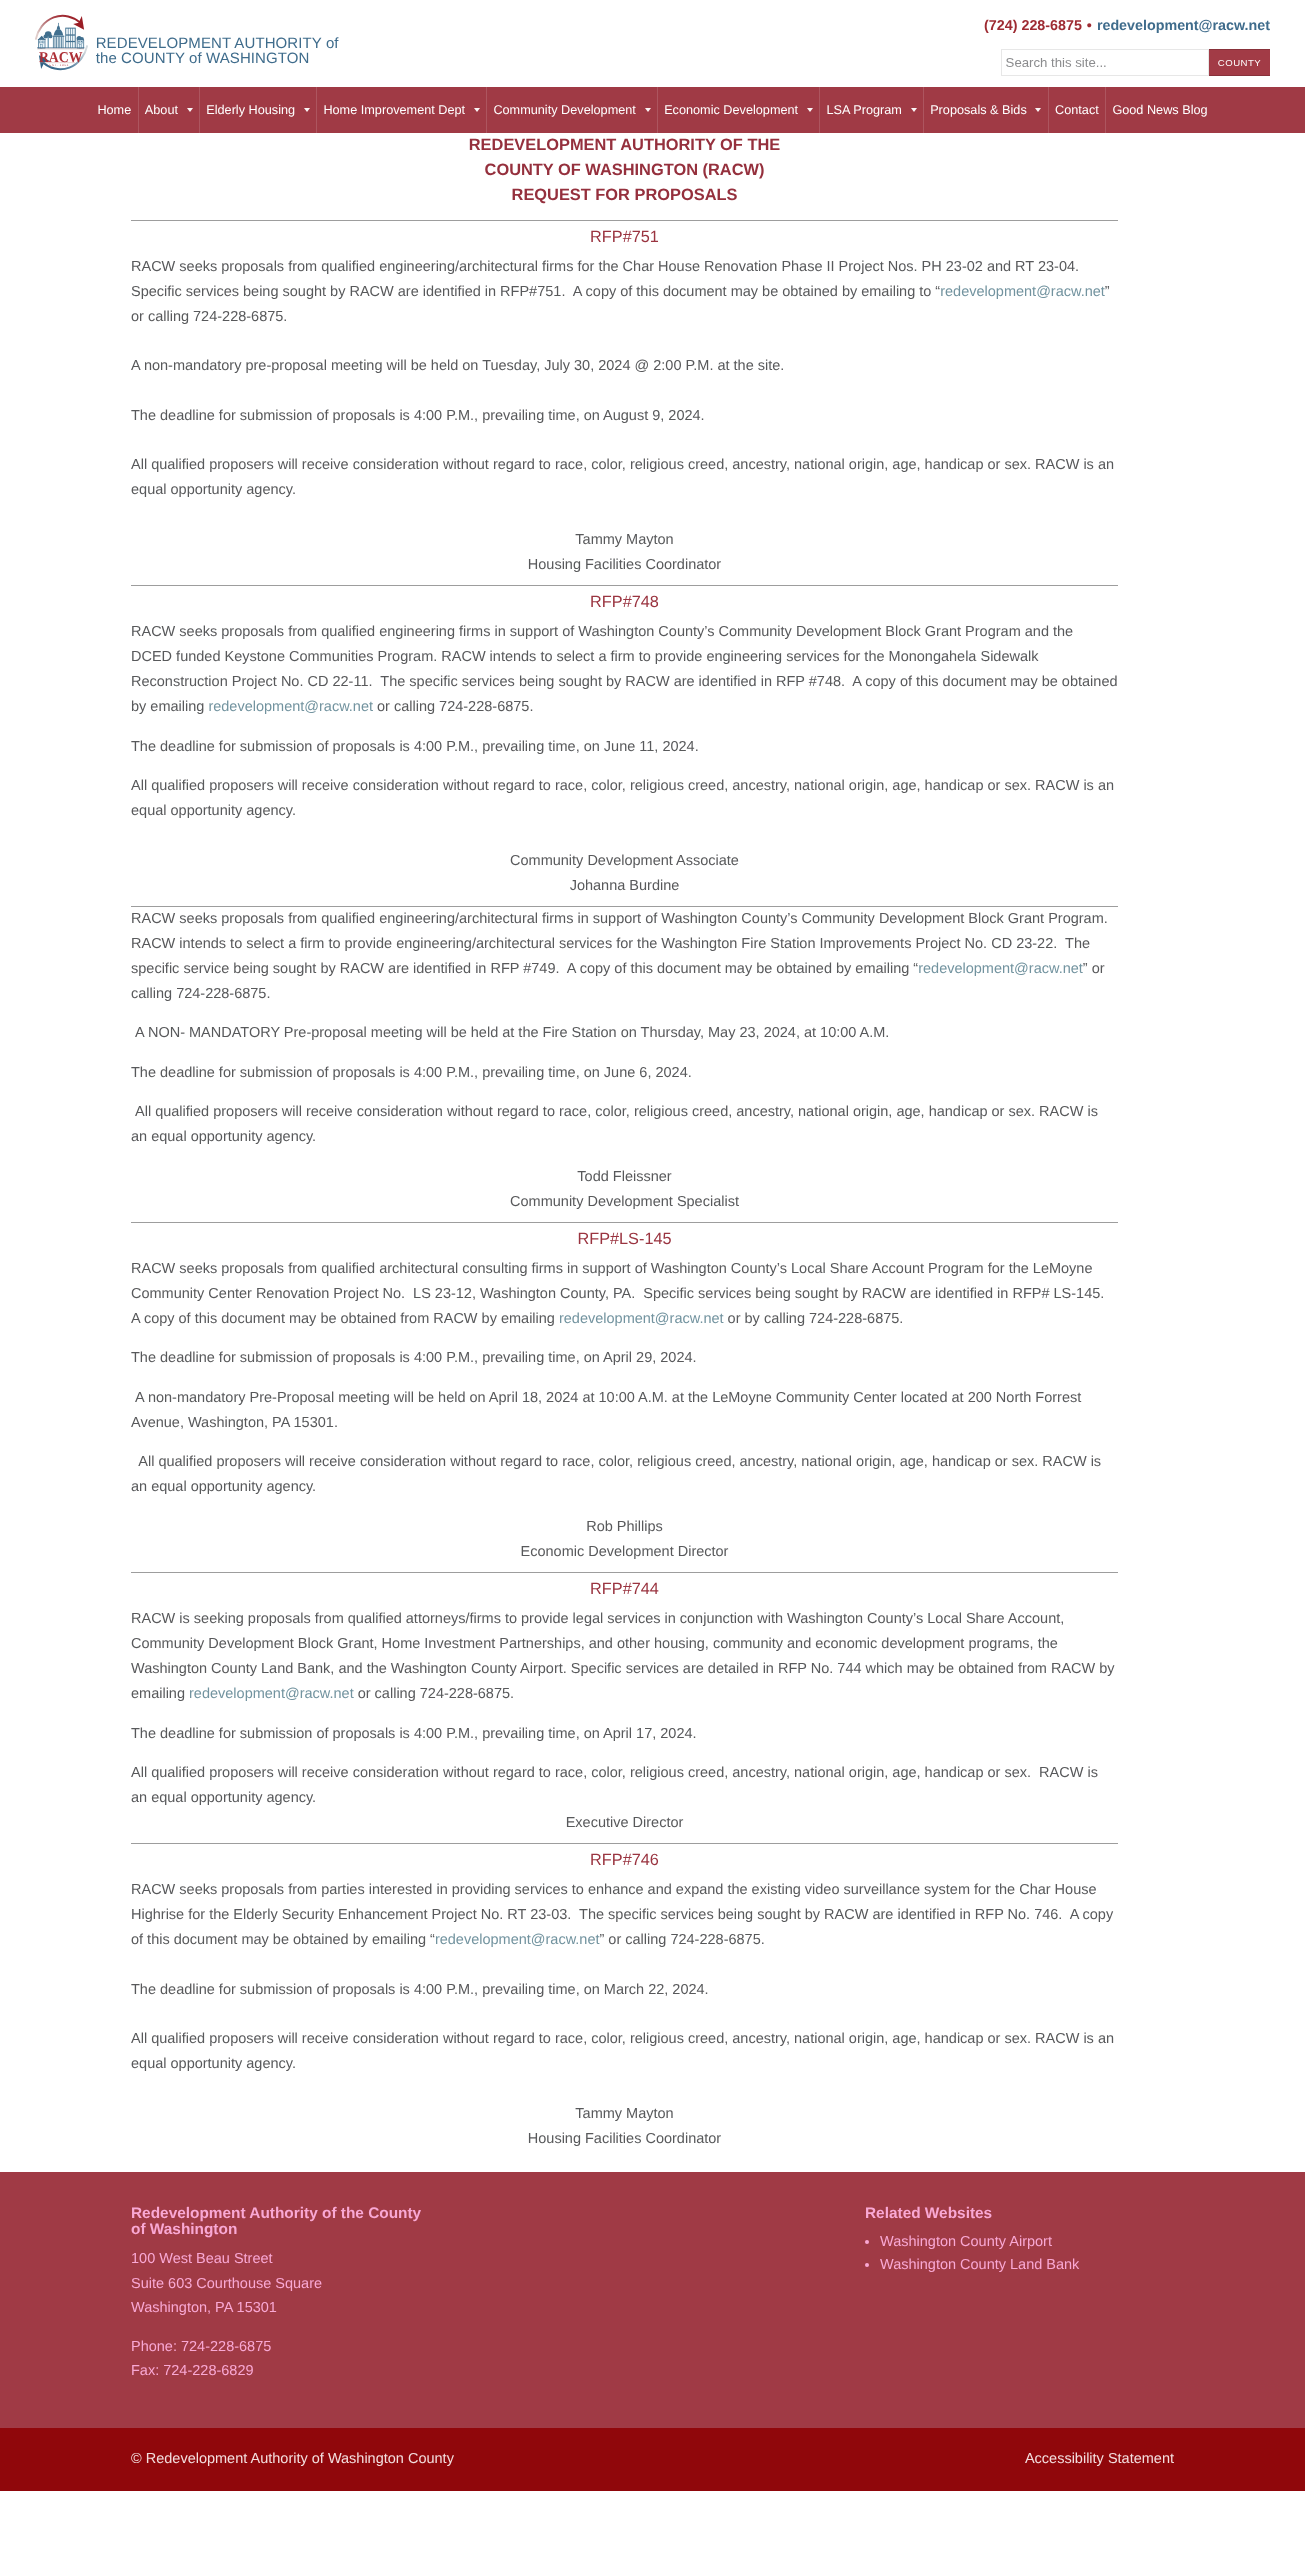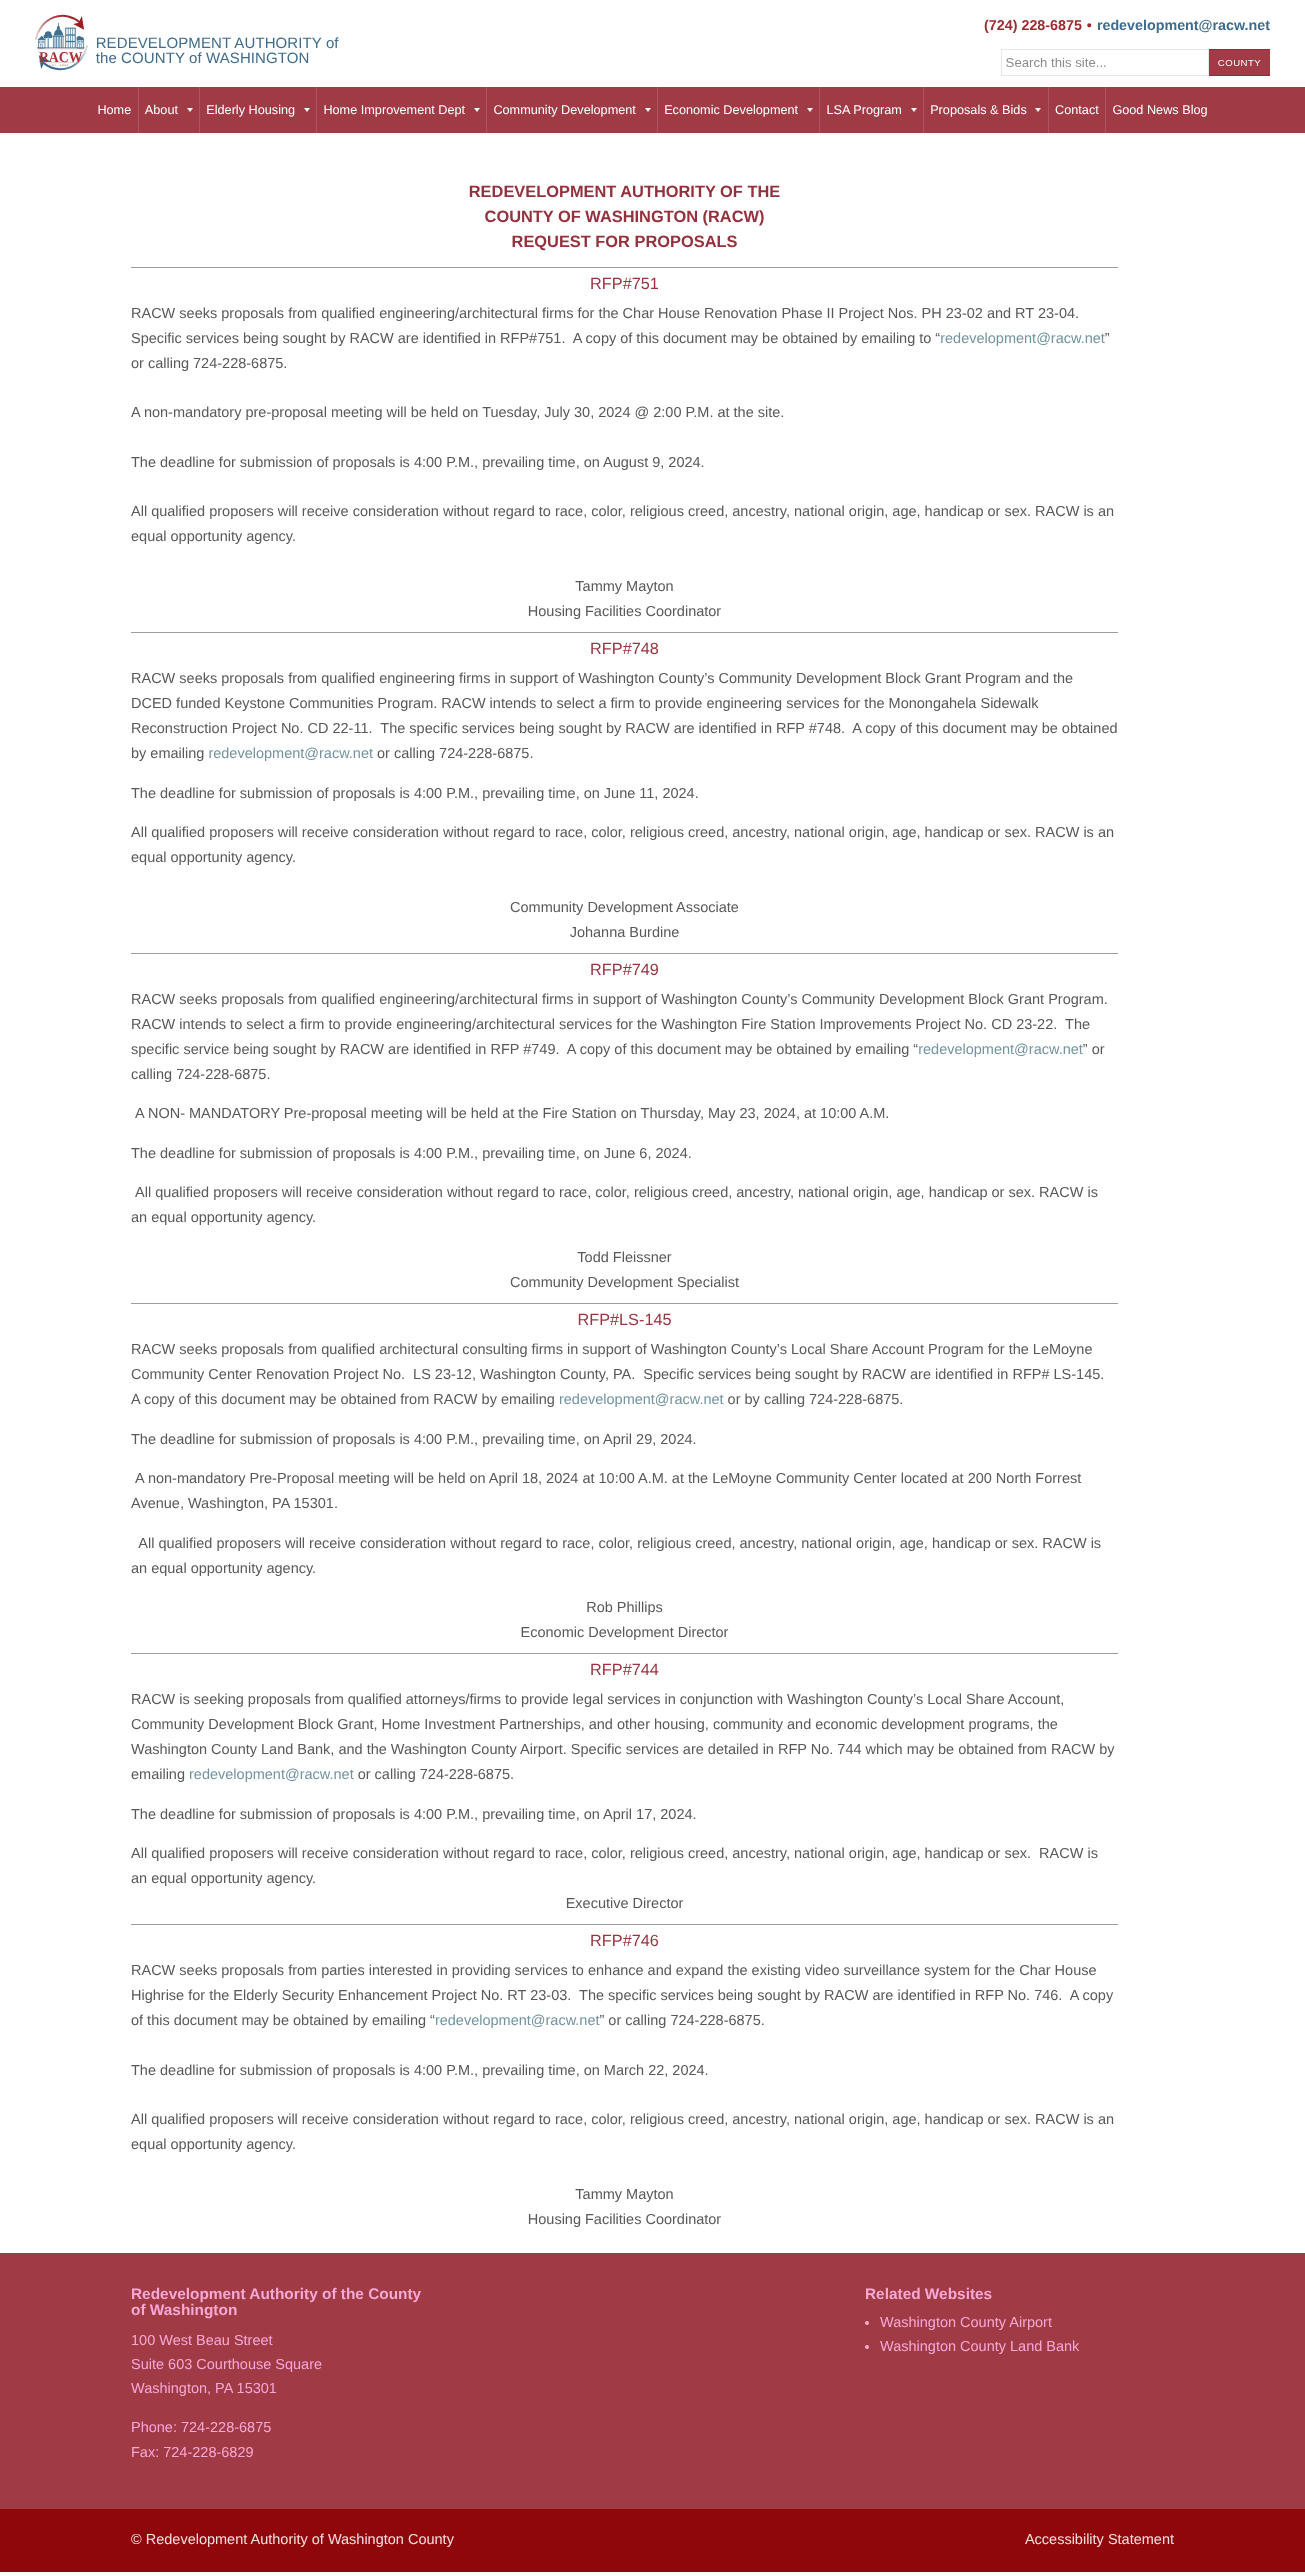--- a/index.html
+++ b/index.html
@@ -47,21 +47,21 @@
   .navlist > li { position:relative; display:flex; align-items:center;
     border-left:0.9px solid rgba(255,255,255,0.14); }
   .navlist > li:first-child { border-left:0; }
   .navlist a { color:#fff; text-decoration:none; font-size:12.7px; padding:0 6.3px;
     display:flex; align-items:center; height:46px; white-space:nowrap; }
   .navlist a span.nl { position:relative; top:-0.5px; }
   .caret { display:inline-block; margin-left:8.7px; width:0;height:0; position:relative; top:0px;
     border-left:3.5px solid transparent;border-right:3.5px solid transparent;
     border-top:4.7px solid rgba(255,255,255,0.95); }
   
-  .content { width:987px; margin-left:131px; padding-top:47px; padding-bottom:13.4px; }
+  .content { width:987px; margin-left:131px; padding-bottom:13.4px; }
   h1.page-title { color:#95303d; font-size:16.4px; font-weight:bold; text-align:center;
     line-height:25px; margin:0 0 11.8px 0; }
   .rfp { border-top:0.9px solid #9d9d9d; }
   .rfp-head { color:#9a3440; font-size:16.3px; text-align:center; margin:0;
     padding:3.9px 0 5.3px 0; line-height:25px; }
   p.body { font-size:14.5px; line-height:25px; margin:0 0 14.2px 0; color:#58595b; }
   p.body:last-of-type { margin-bottom:0; }
   a.mail { color:#72939f; text-decoration:none; }
   .sig { text-align:center; font-size:14.5px; line-height:25px; color:#58595b;
     padding-bottom:7px; }
@@ -261,21 +261,20 @@
           <div class="rfp-head">RFP#748</div>
           <p class="body" style="margin-bottom: 14.5px;">RACW seeks proposals from qualified engineering firms in support of Washington County’s Community Development Block Grant Program and the DCED funded Keystone Communities Program. RACW intends to select a firm to provide engineering services for the Monongahela Sidewalk Reconstruction Project No. CD 22-11.&nbsp; The specific services being sought by RACW are identified in RFP #748.&nbsp; A copy of this document may be obtained by emailing <a class="mail">redevelopment@racw.net</a> or calling 724-228-6875.</p>
           <p class="body" style="margin-bottom: 14.5px;">The deadline for submission of proposals is 4:00 P.M., prevailing time, on June 11, 2024.</p>
           <p class="body">All qualified proposers will receive consideration without regard to race, color, religious creed, ancestry, national origin, age, handicap or sex. RACW is an equal opportunity agency.</p>
           <div class="sig" style="margin-top: 24.5px;">
             <div>Community Development Associate</div>
             <div>Johanna Burdine</div>
           </div>
         </div>
         <div class="rfp">
-          <div class="rfp-head">RFP#749</div>
           <p class="body" style="margin-bottom: 14.5px;">RACW seeks proposals from qualified engineering/architectural firms in support of Washington County’s Community Development Block Grant Program. RACW intends to select a firm to provide engineering/architectural services for the Washington Fire Station Improvements Project No. CD 23-22.&nbsp; The specific service being sought by RACW are identified in RFP #749.&nbsp; A copy of this document may be obtained by emailing “<a class="mail">redevelopment@racw.net</a>” or calling 724-228-6875.</p>
           <p class="body" style="margin-bottom: 14.5px;">&nbsp;A NON- MANDATORY Pre-proposal meeting will be held at the Fire Station on Thursday, May 23, 2024, at 10:00 A.M.</p>
           <p class="body" style="margin-bottom: 14.5px;">The deadline for submission of proposals is 4:00 P.M., prevailing time, on June 6, 2024.</p>
           <p class="body">&nbsp;All qualified proposers will receive consideration without regard to race, color, religious creed, ancestry, national origin, age, handicap or sex. RACW is an equal opportunity agency.</p>
           <div class="sig" style="margin-top: 14.5px;">
             <div>Todd Fleissner</div>
             <div>Community Development Specialist</div>
           </div>
         </div>
         <div class="rfp">

